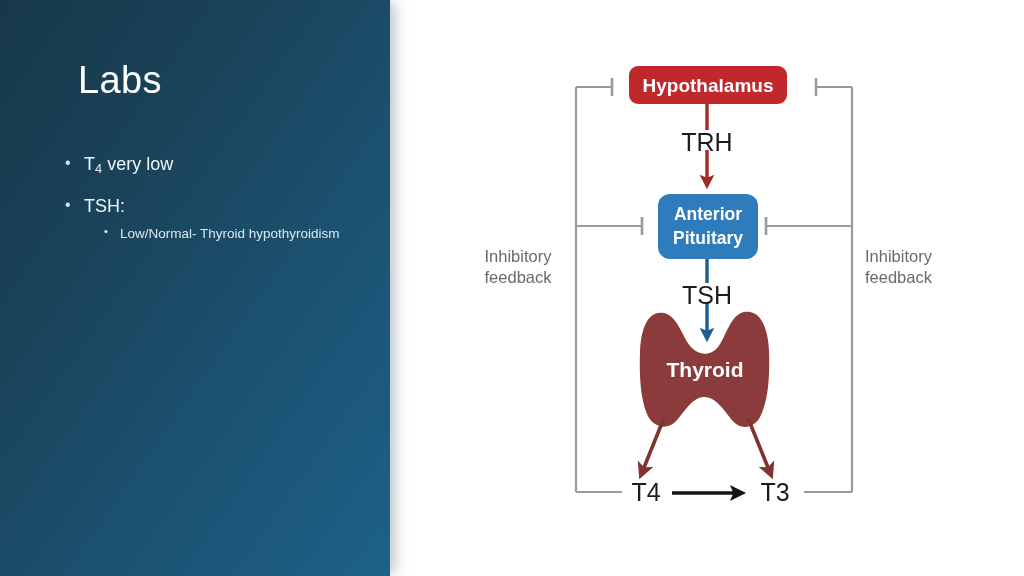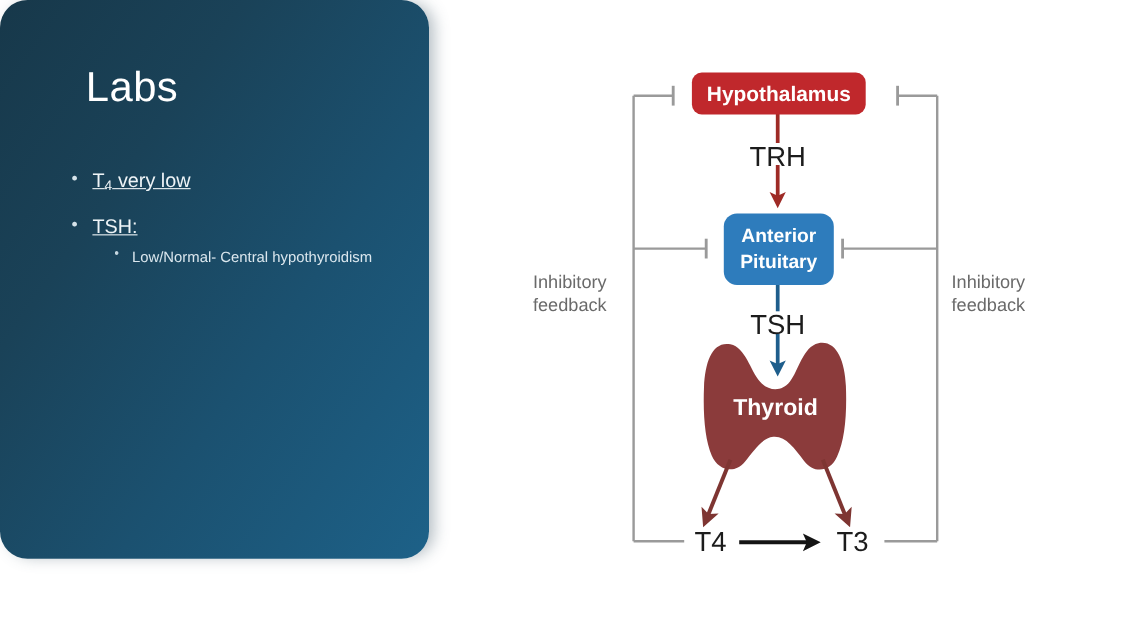--- a/index.html
+++ b/index.html
@@ -20,24 +20,23 @@
     inset: 0;
     background: #ffffff;
   }
 
   
   #left-panel {
     position: absolute;
     left: 0;
     top: 0;
     width: 390px;
-    height: 508px;
+    height: 576px;
     background: linear-gradient(125deg, #17384a 0%, #1a4258 30%, #1b5170 62%, #1d6188 100%);
     box-shadow: 6px 0 14px -2px rgba(90,110,125,0.45);
-    border-radius: 25px;
   }
 
   #slide-title {
     position: absolute;
     left: 78px;
     top: 60px;
     font-size: 38px;
     font-weight: 300;
     color: #ffffff;
     letter-spacing: 0.4px;
@@ -61,21 +60,21 @@
     margin-bottom: 16px;
   }
   .bullet-l1 .dot {
     position: absolute;
     left: 7px;
     top: 0px;
     font-size: 16px;
     line-height: 1.35;
     color: #d6e3ea;
   }
-  .bullet-l1 .txt { display: inline; text-decoration: underline; }
+  .bullet-l1 .txt { display: inline; }
   .bullet-l1 .sub { font-size: 0.70em; vertical-align: -0.22em; letter-spacing: 0.2px; }
 
   .sub-list { margin-top: -4px; padding-left: 42px; }
   .bullet-l2 {
     position: relative;
     padding-left: 20px;
     color: #dbe7ee;
     font-size: 13.5px;
     font-weight: 300;
     line-height: 1.42;
@@ -140,21 +139,21 @@
         <span class="dot">•</span>
         <span class="txt">TSH:</span>
       </div>
 
       <div class="sub-list">
         <div class="bullet-l2">
           <span class="dot">•</span>
         </div>
         <div class="bullet-l2">
           <span class="dot">•</span>
-          <span>Low/Normal- Central hypothyroidism</span>
+          <span>Low/Normal- Thyroid hypothyroidism</span>
         </div>
       </div>
 
     </div>
   </div>
 
   <div id="diagram">
     <svg width="624" height="576" viewBox="0 0 624 576" xmlns="http://www.w3.org/2000/svg">
 
       <defs>

